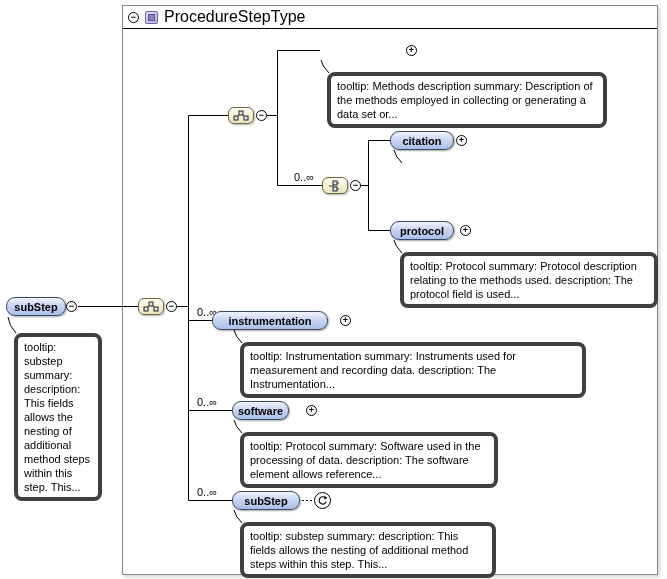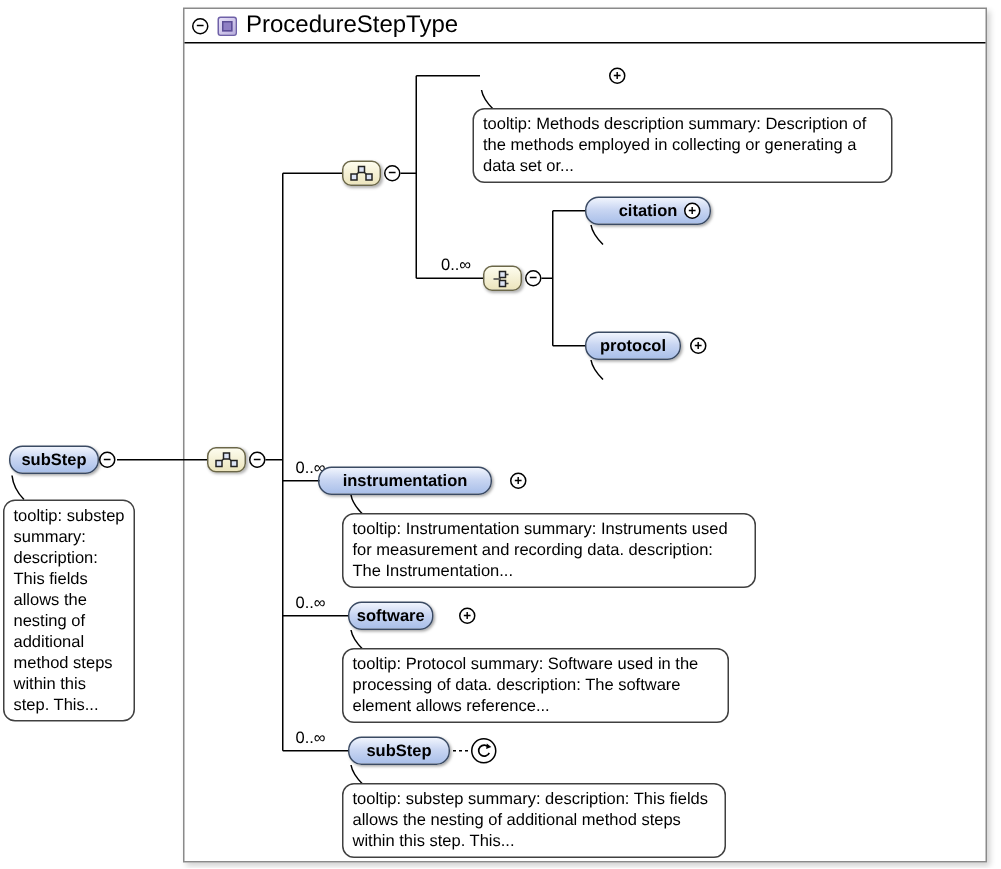--- a/index.html
+++ b/index.html
@@ -33,22 +33,22 @@
   }
   .pm.abs{position:absolute;}
   .comp{
     position:absolute;width:26px;height:17px;border:1px solid #6b6748;border-radius:6px;
     background:linear-gradient(180deg,#fdfcee 0%,#ece5bd 100%);
     display:flex;align-items:center;justify-content:center;z-index:2;
     box-shadow:1px 1px 2px rgba(0,0,0,0.3);box-sizing:border-box;
   }
   .occ{position:absolute;font-size:11px;z-index:2;white-space:nowrap;}
   .tip{
-    position:absolute;border:1px solid #404040;border-radius:8px;background:#fff;
-    padding:3px 6px;font-size:11px;line-height:14px;z-index:2;box-sizing:border-box;
+    position:absolute;border:4px solid #404040;border-radius:8px;background:#fff;
+    padding:3px 6px;font-size:11px;line-height:14px;z-index:2;box-sizing:border-box;margin-left:12px;
   }
   .type-icon{
     width:13px;height:13px;border:1px solid #6f61a8;border-radius:2px;
     background:linear-gradient(135deg,#e8e2f8 0%,#b9aede 100%);
     display:inline-flex;align-items:center;justify-content:center;box-sizing:border-box;
   }
   .type-icon span{width:5px;height:5px;background:#8f7fc4;border:1px solid #5c4e96;}
   .recur{
     position:absolute;width:17px;height:17px;border:1px solid #000;border-radius:50%;
     background:#fff;display:flex;align-items:center;justify-content:center;
@@ -130,30 +130,31 @@
   <span class="occ" style="left:294px;top:171px;">0..∞</span>
   <div class="comp" style="left:322px;top:177px;">
     <svg width="16" height="12" viewBox="0 0 16 12">
       <path d="M2 6 H7 M9 3 H12 M9 9 H12" stroke="#444" fill="none"></path>
       <rect x="6" y="1" width="4" height="4" fill="#dde4f5" stroke="#222"></rect>
       <rect x="6" y="7" width="4" height="4" fill="#dde4f5" stroke="#222"></rect>
     </svg>
   </div>
   <span class="pm abs" style="left:350px;top:180px;">−</span>
 
-  <div class="pill" style="left:390px;top:131px;width:84px;">citation</div>
+  <div class="pill" style="left:390px;top:131px;width:64px;">citation</div>
   <span class="pm abs" style="left:456px;top:135px;">+</span>
 
   <div class="pill" style="left:390px;top:221px;width:64px;">protocol</div>
   <span class="pm abs" style="left:460px;top:225px;">+</span>
+  <div class="tip" style="left:388px;top:252px;width:258px;">tooltip: Protocol summary: Protocol description relating to the methods used. description: The protocol field is used...</div>
 
   <span class="occ" style="left:197px;top:306px;">0..∞</span>
   <div class="pill" style="left:212px;top:311px;width:116px;">instrumentation</div>
   <span class="pm abs" style="left:340px;top:315px;">+</span>
-  <div class="tip" style="left:228px;top:342px;width:276px;">tooltip: Instrumentation summary: Instruments used for measurement and recording data. description: The Instrumentation...</div>
+  <div class="tip" style="left:228px;top:342px;width:346px;">tooltip: Instrumentation summary: Instruments used for measurement and recording data. description: The Instrumentation...</div>
 
   <span class="occ" style="left:197px;top:396px;">0..∞</span>
   <div class="pill" style="left:232px;top:401px;width:57px;">software</div>
   <span class="pm abs" style="left:306px;top:405px;">+</span>
   <div class="tip" style="left:228px;top:432px;width:258px;">tooltip: Protocol summary: Software used in the processing of data. description: The software element allows reference...</div>
 
   <span class="occ" style="left:197px;top:486px;">0..∞</span>
   <div class="pill" style="left:232px;top:491px;width:68px;">subStep</div>
   <span class="recur" style="left:314px;top:492px;">
     <svg width="11" height="11" viewBox="0 0 12 12">

